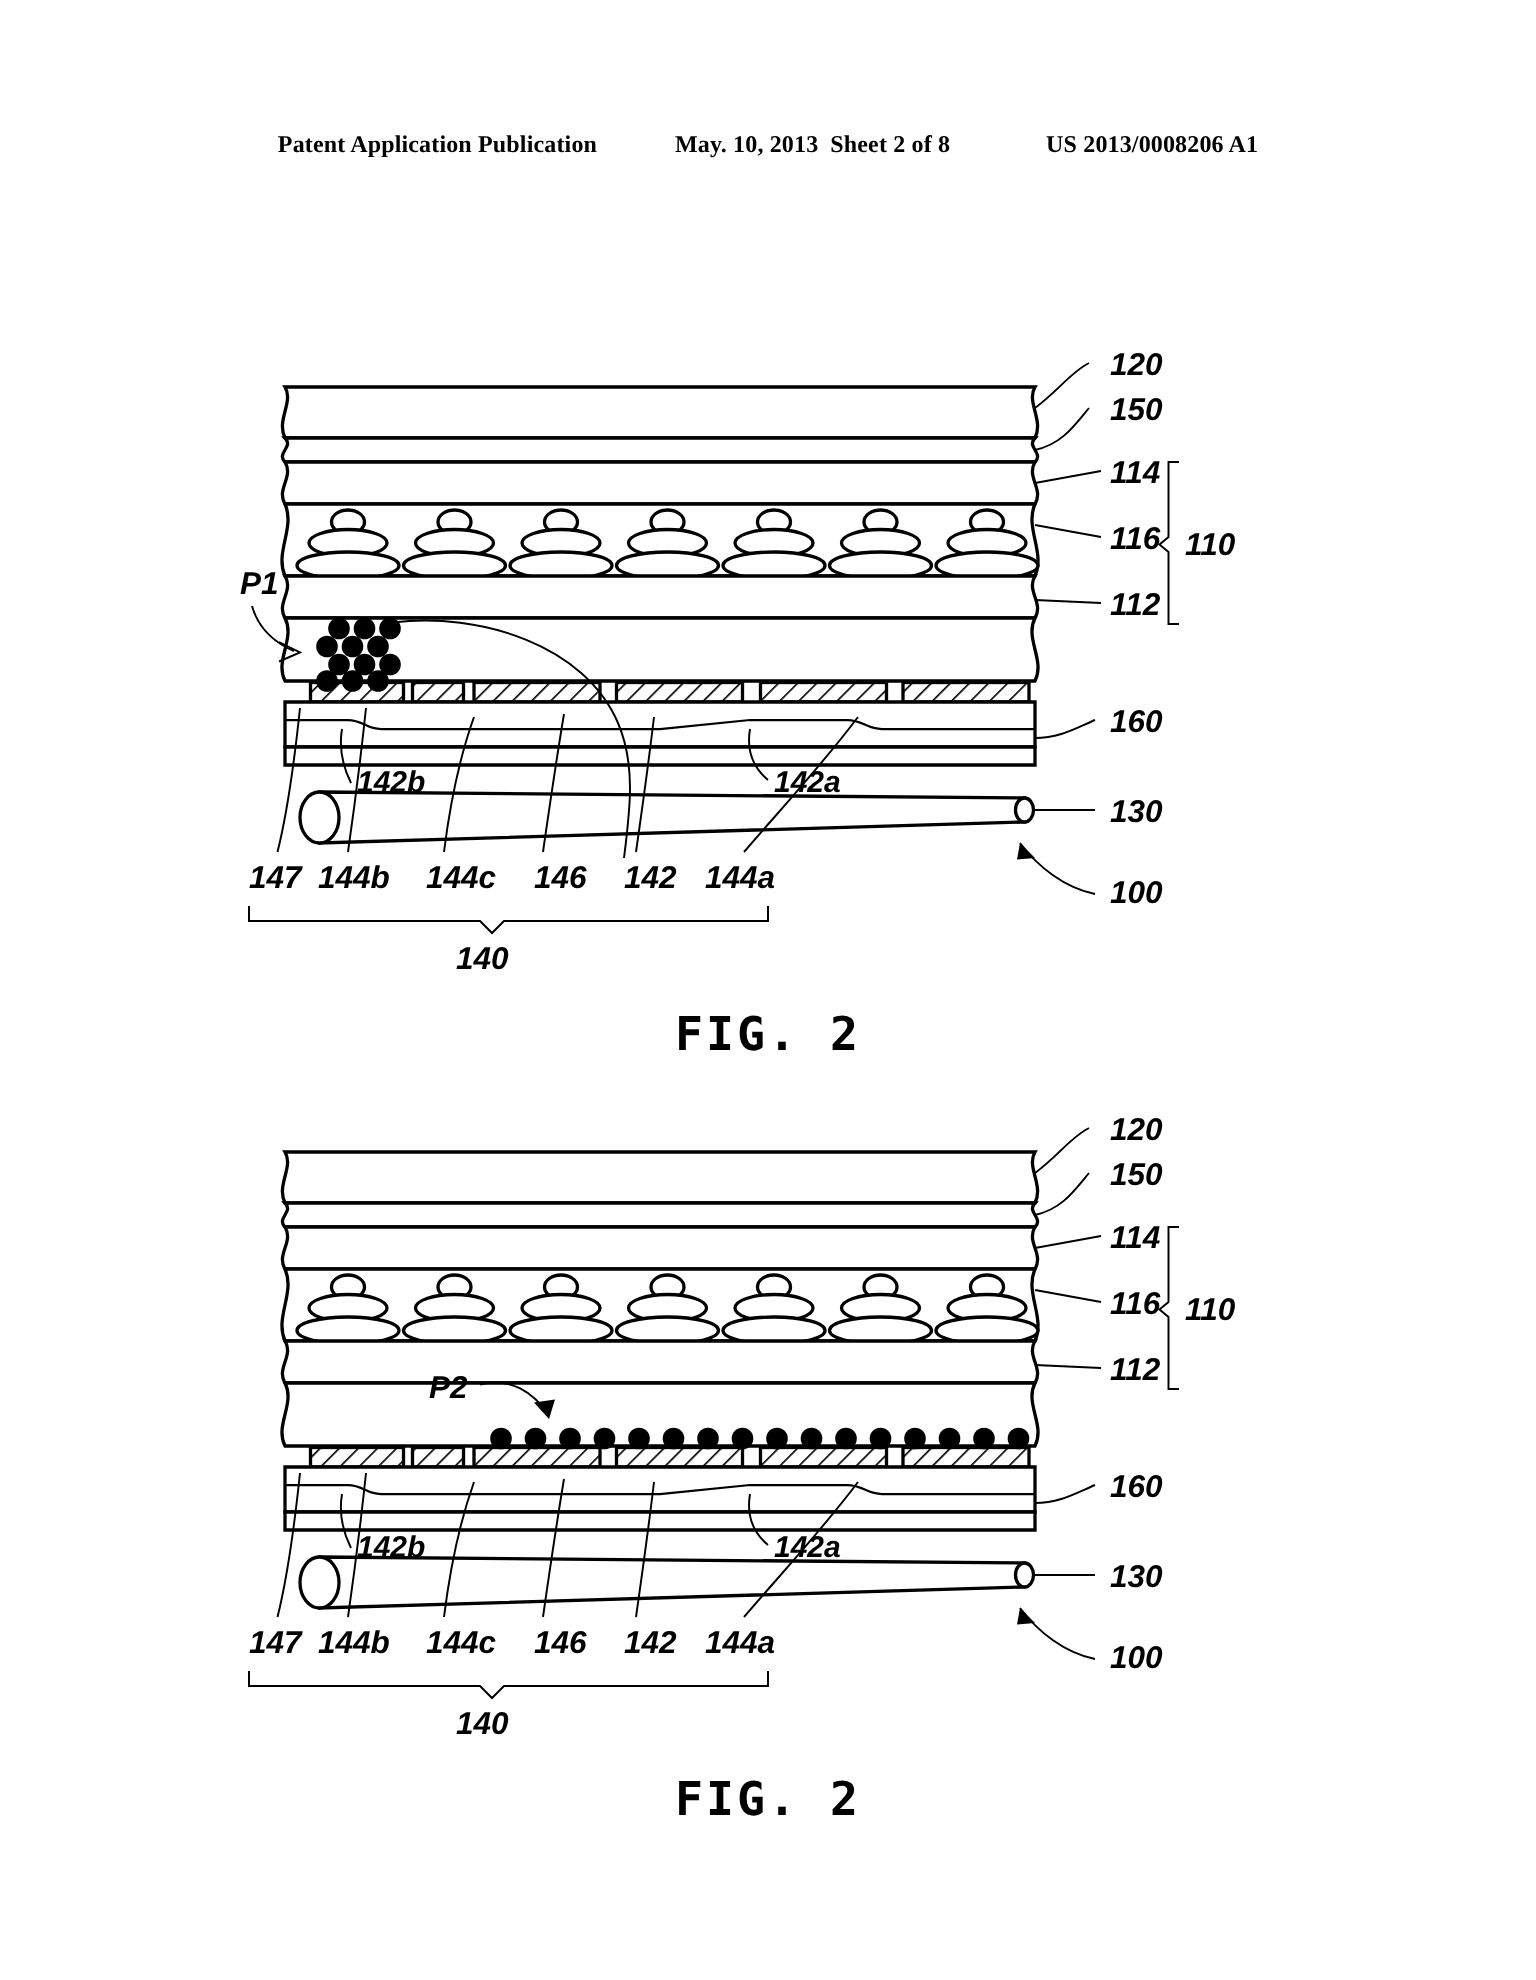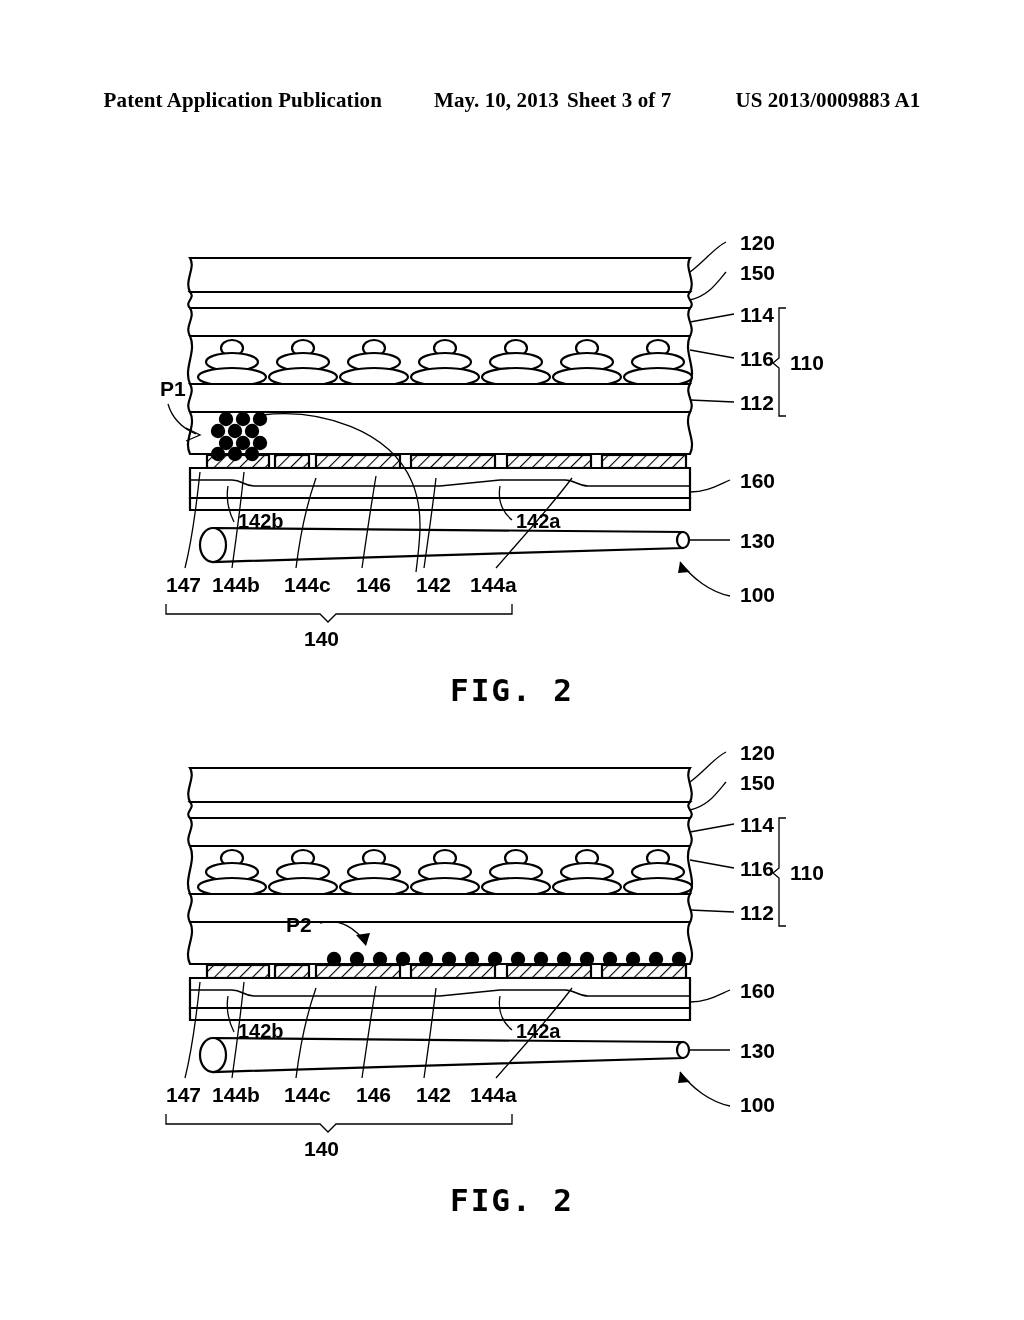--- a/index.html
+++ b/index.html
@@ -21,34 +21,35 @@
   .page-header {
     position: absolute;
     top: 88px;
     left: 0;
     width: 1024px;
     display: flex;
     justify-content: center;
     align-items: flex-end;
     font-family: "Liberation Serif", serif;
     font-weight: bold;
-    font-size: 21px;
+    font-size: 16px;
     letter-spacing: 0.1px;
     white-space: nowrap;
   }
   .hdr-pub { margin-right: 52px; }
   .hdr-date { margin-right: 8px; }
   .hdr-sheet { margin-right: 64px; }
   .hdr-num { }
 
   
   .figure {
     position: absolute;
     left: 0;
     width: 861px;
+    font-style: italic;
   }
   #figure-2 { top: 210px; height: 460px; }
   #figure-3 { top: 720px; height: 460px; }
 
   .fig-canvas {
     position: absolute;
     left: 0;
     top: 0;
     width: 1024px;
     height: 460px;
@@ -92,22 +93,22 @@
     stroke-width: 2.2;
   }
   .dot { fill: #000000; }
 </style>
 </head>
 <body>
 
 <div class="page-header">
   <span class="hdr-pub">Patent Application Publication</span>
   <span class="hdr-date">May. 10, 2013</span>
-  <span class="hdr-sheet">Sheet 3 of 7</span>
-  <span class="hdr-num">US 2013/0009883 A1</span>
+  <span class="hdr-sheet">Sheet 2 of 8</span>
+  <span class="hdr-num">US 2013/0008206 A1</span>
 </div>
 
 <div class="figure" id="figure-2">
   <svg class="fig-canvas" viewBox="0 0 1024 460">
 
     <path class="fill-white" d="M190,48
          C196,58 184,70 190,82
          L690,82
          C696,70 684,58 690,48 Z"></path>
 

